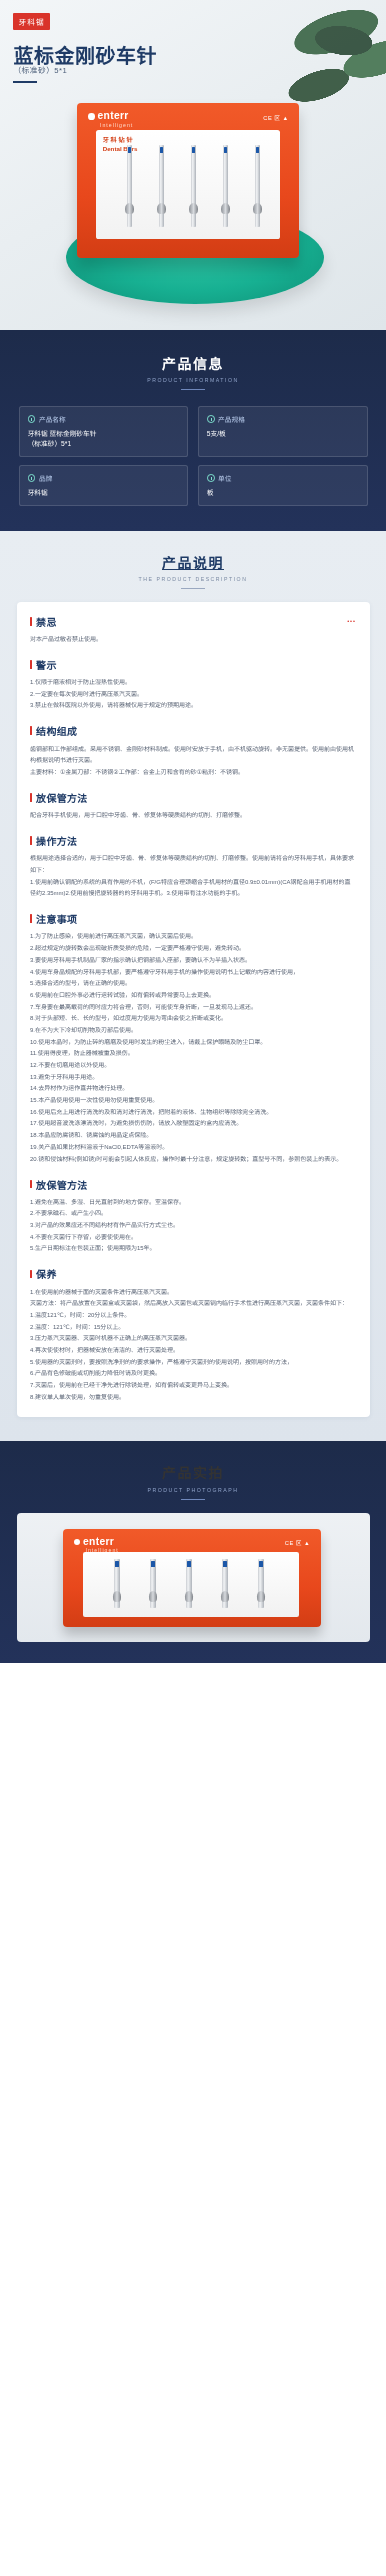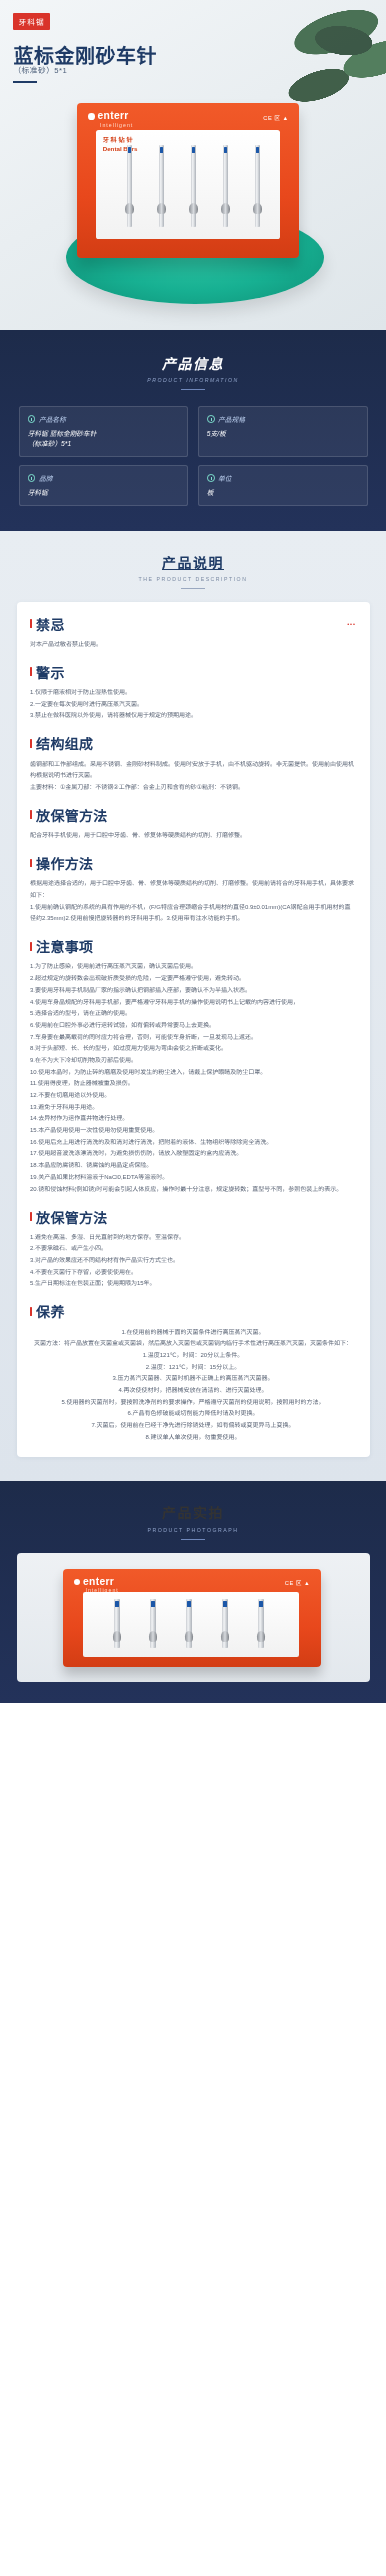--- a/index.html
+++ b/index.html
@@ -157,21 +157,20 @@
     width: 3.6px; height: 6.2px;
     background: #1b57a8;
     border-radius: 0.5px;
   }
 
   
   .dark {
     background: linear-gradient(180deg,#1d2b4a 0%, #23325a 100%);
     padding: 23px 12px 25px;
     color: #fff;
-    font-style: italic;
   }
   .sec-title {
     text-align: center;
     font-size: 14px;
     font-weight: bold;
     letter-spacing: 1.5px;
   }
   .sec-sub {
     text-align: center;
     font-size: 5.2px;
@@ -231,34 +230,34 @@
 
   .card {
     width: 353px;
     margin: 13.4px auto 0;
     background: #fff;
     border-radius: 4.1px;
     padding: 11.3px 13.4px 13.4px;
     box-shadow: 0 1px 5.2px rgba(31,59,102,.07);
   }
   .blk { margin-bottom: 11.3px; }
-  .blk:last-child { margin-bottom: 0; text-align: center; }
+  .blk:last-child { margin-bottom: 0; }
   .blk-head {
     display: flex;
     align-items: center;
     gap: 4.1px;
     margin-bottom: 5.2px;
   }
   .blk-bar {
     width: 2.1px; height: 8.8px;
     background: #d9342b;
     border-radius: 0.5px;
   }
   .blk-title {
-    font-size: 14px;
+    font-size: 10px;
     font-weight: bold;
     color: #1f3b66;
     letter-spacing: 0.3px;
   }
   .blk-dots { margin-left: auto; color: #d9342b; font-size: 5.7px; letter-spacing: 1px; }
   .blk-body {
     font-size: 6px;
     line-height: 1.95;
     color: #5a6475;
   }

